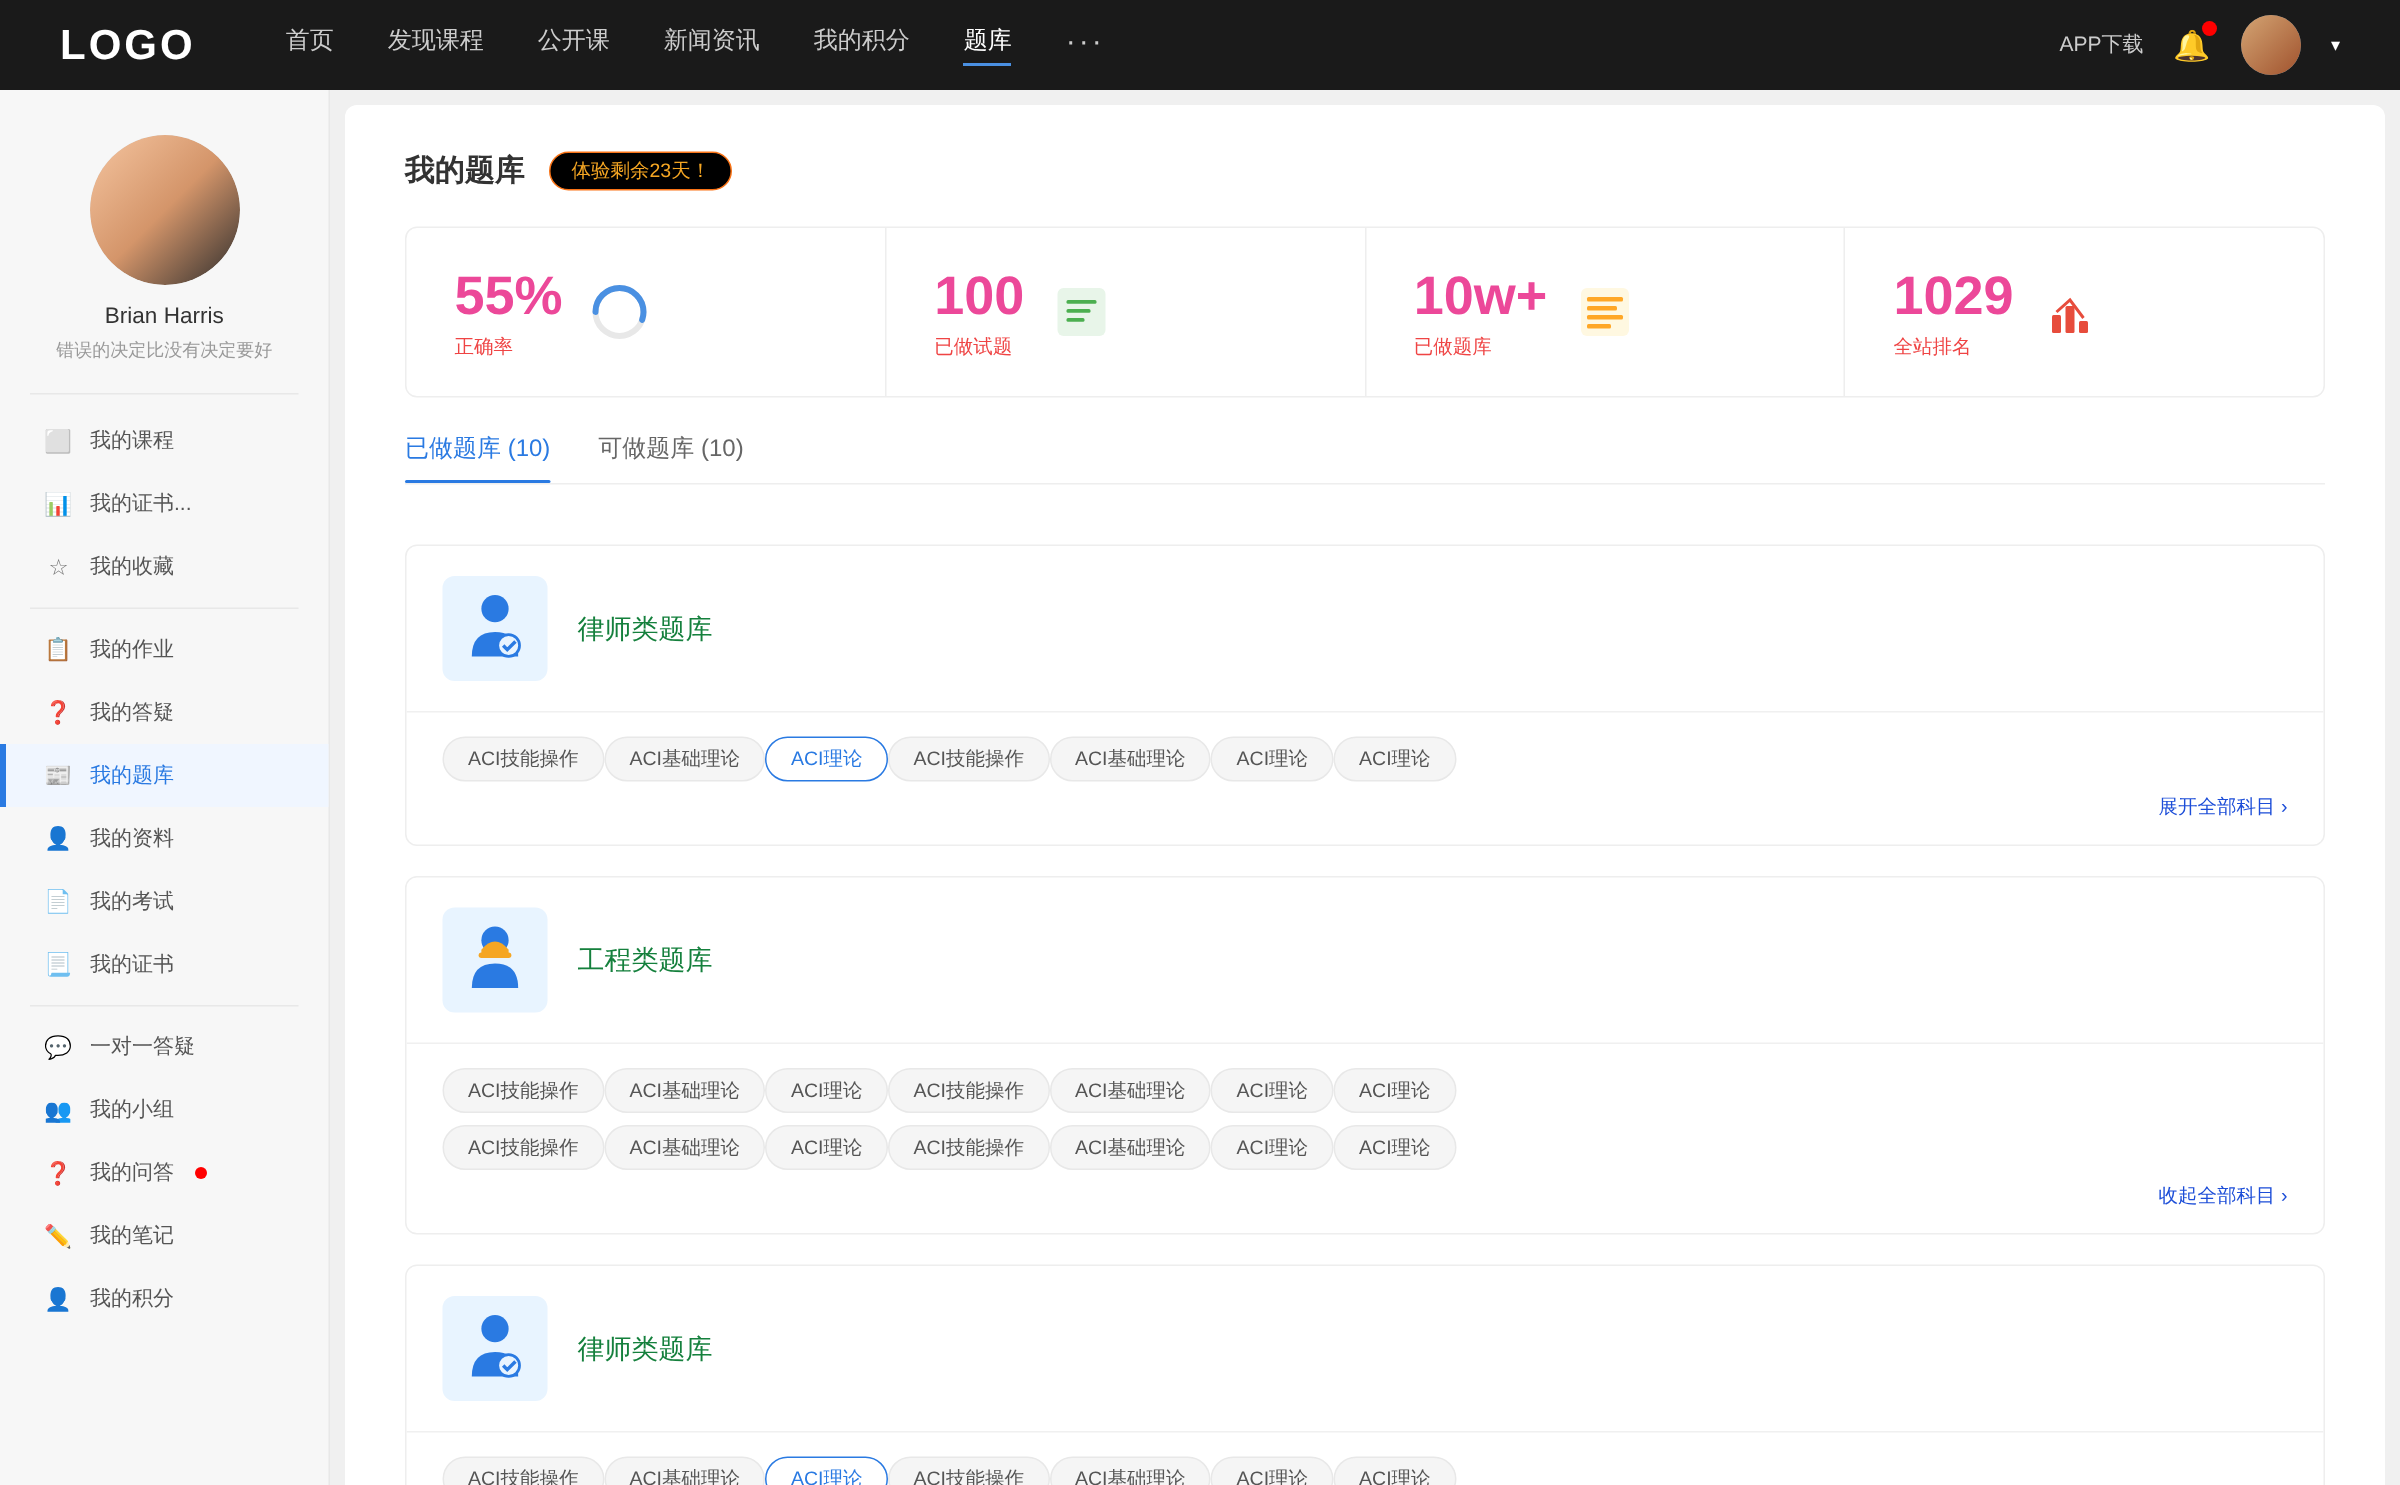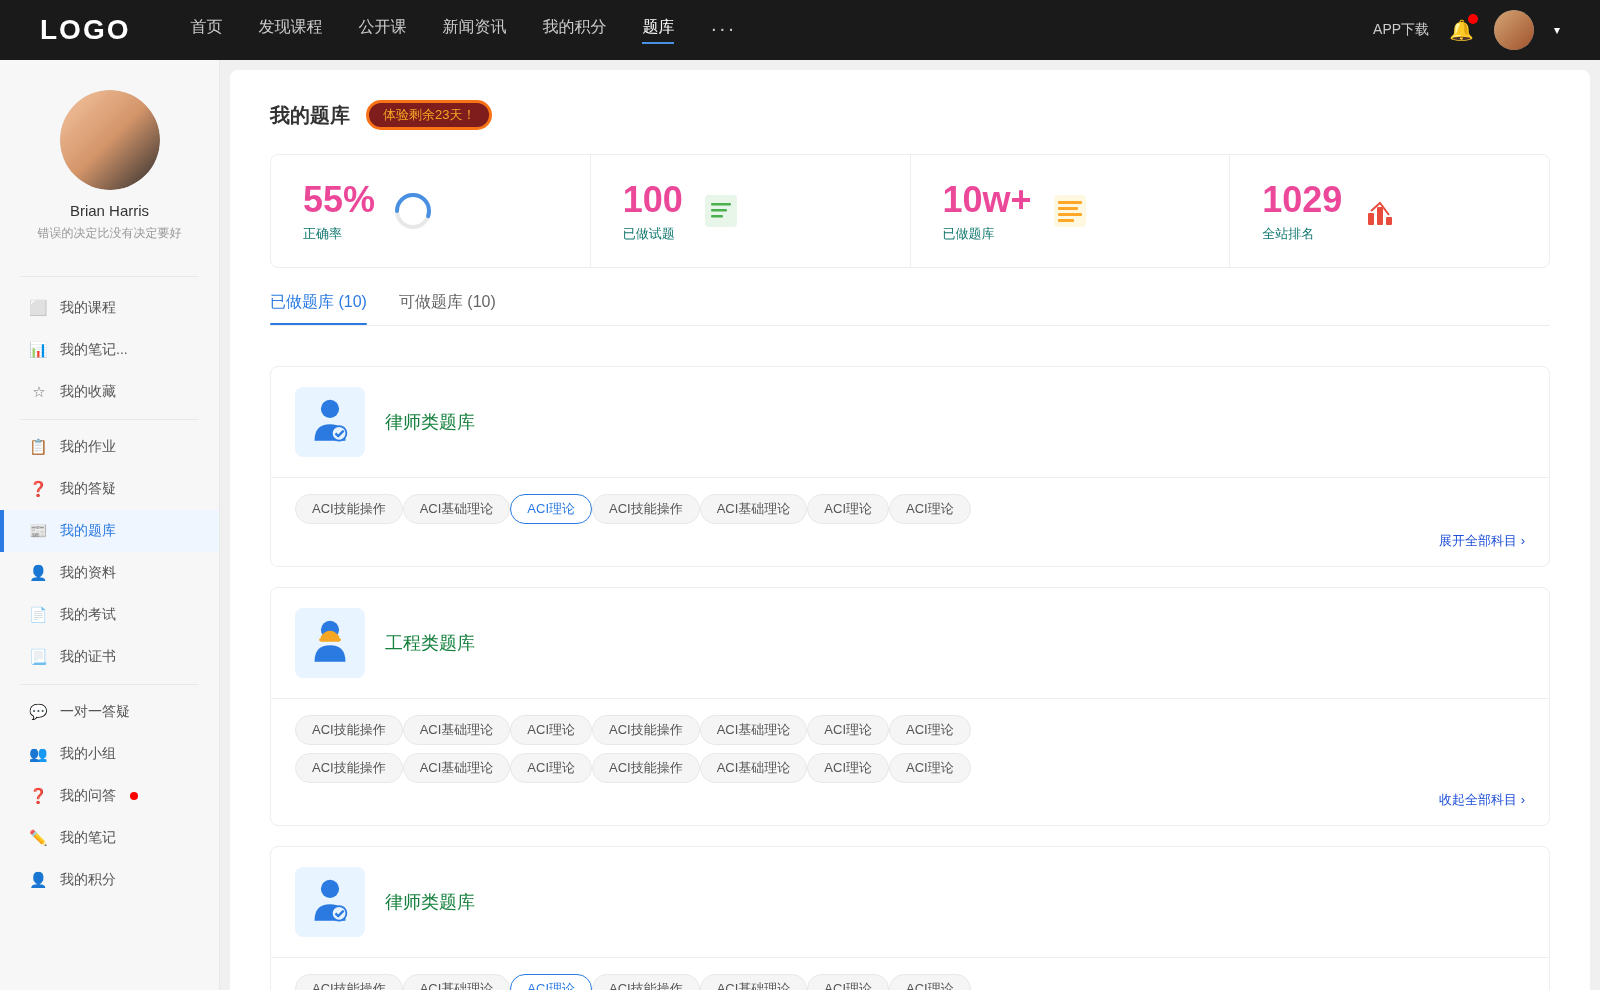--- a/index.html
+++ b/index.html
@@ -92,21 +92,21 @@
       width: 220px;
       background: #f7f7f7;
       padding: 30px 0 20px 0;
       flex-shrink: 0;
       border-right: 1px solid #e8e8e8;
     }
     .sidebar-profile {
       display: flex;
       flex-direction: column;
       align-items: center;
-      margin-bottom: 34px;
+      margin-bottom: 20px;
       padding: 0 20px;
       justify-content: space-between;
     }
     .profile-avatar-wrap {
       width: 100px;
       height: 100px;
       border-radius: 50%;
       overflow: hidden;
       background: #ddd;
       margin-bottom: 12px;
@@ -196,23 +196,23 @@
       align-items: center;
       gap: 16px;
       margin-bottom: 24px;
     }
     .page-title {
       font-size: 20px;
       font-weight: bold;
       color: #333;
     }
     .trial-badge {
-      background: #7f1d1d;
+      background: #000000;
       color: #f5a623;
-      border: 3px solid #f97316;
+      border: 1px solid #f97316;
       border-radius: 20px;
       padding: 3px 14px;
       font-size: 13px;
     }
 
     
     .stats-row {
       display: flex;
       border: 1px solid #eee;
       border-radius: 8px;
@@ -230,21 +230,21 @@
     .stat-item:last-child { border-right: none; }
     .stat-text {}
     .stat-value {
       font-size: 36px;
       font-weight: bold;
       color: #ec4899;
       display: block;
     }
     .stat-label {
       font-size: 13px;
-      color: #0f766e;
+      color: #ef4444;
       margin-top: 4px;
       display: block;
     }
     .stat-icon {
       width: 44px;
       height: 44px;
       border-radius: 50%;
       display: flex;
       align-items: center;
       justify-content: center;
@@ -396,21 +396,21 @@
 
     <div class="sidebar-divider"></div>
 
     <ul class="sidebar-menu">
       <li class="sidebar-item">
         <span class="sidebar-icon">⬜</span>
         <span>我的课程</span>
       </li>
       <li class="sidebar-item">
         <span class="sidebar-icon">📊</span>
-        <span>我的笔记...</span>
+        <span>我的证书...</span>
       </li>
       <li class="sidebar-item">
         <span class="sidebar-icon">☆</span>
         <span>我的收藏</span>
       </li>
 
       <div class="sidebar-divider"></div>
 
       <li class="sidebar-item">
         <span class="sidebar-icon">📋</span>

